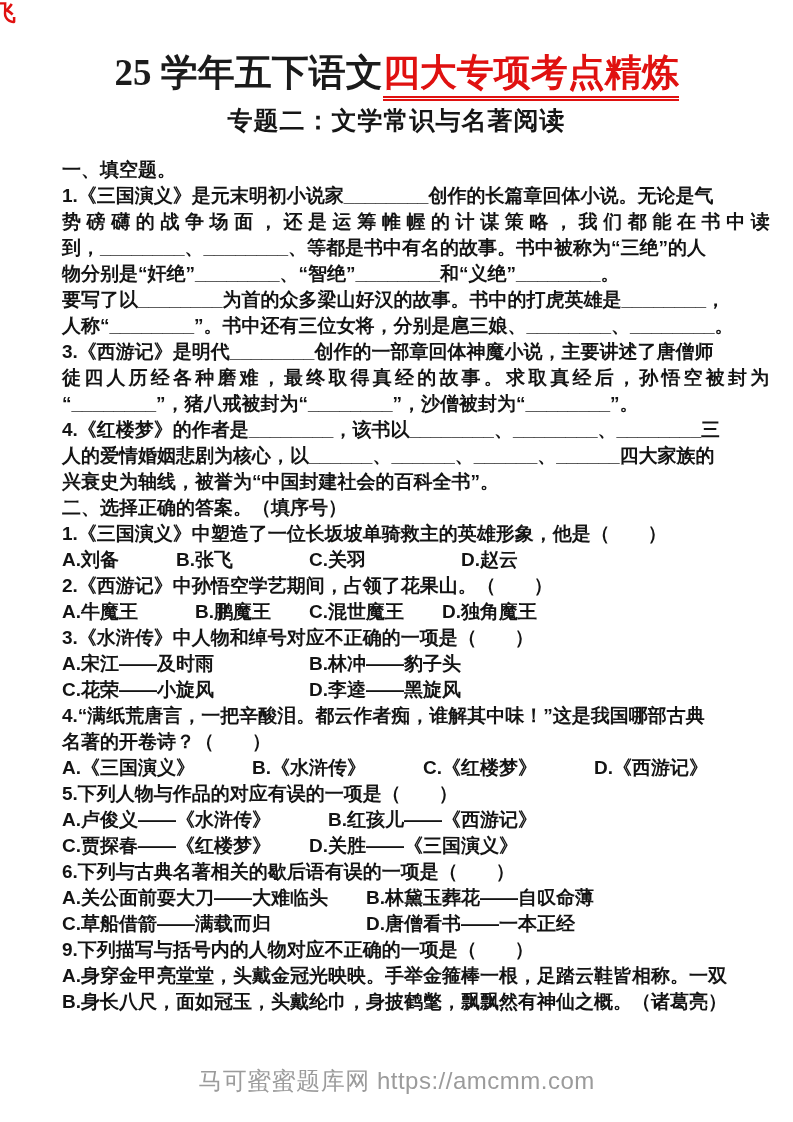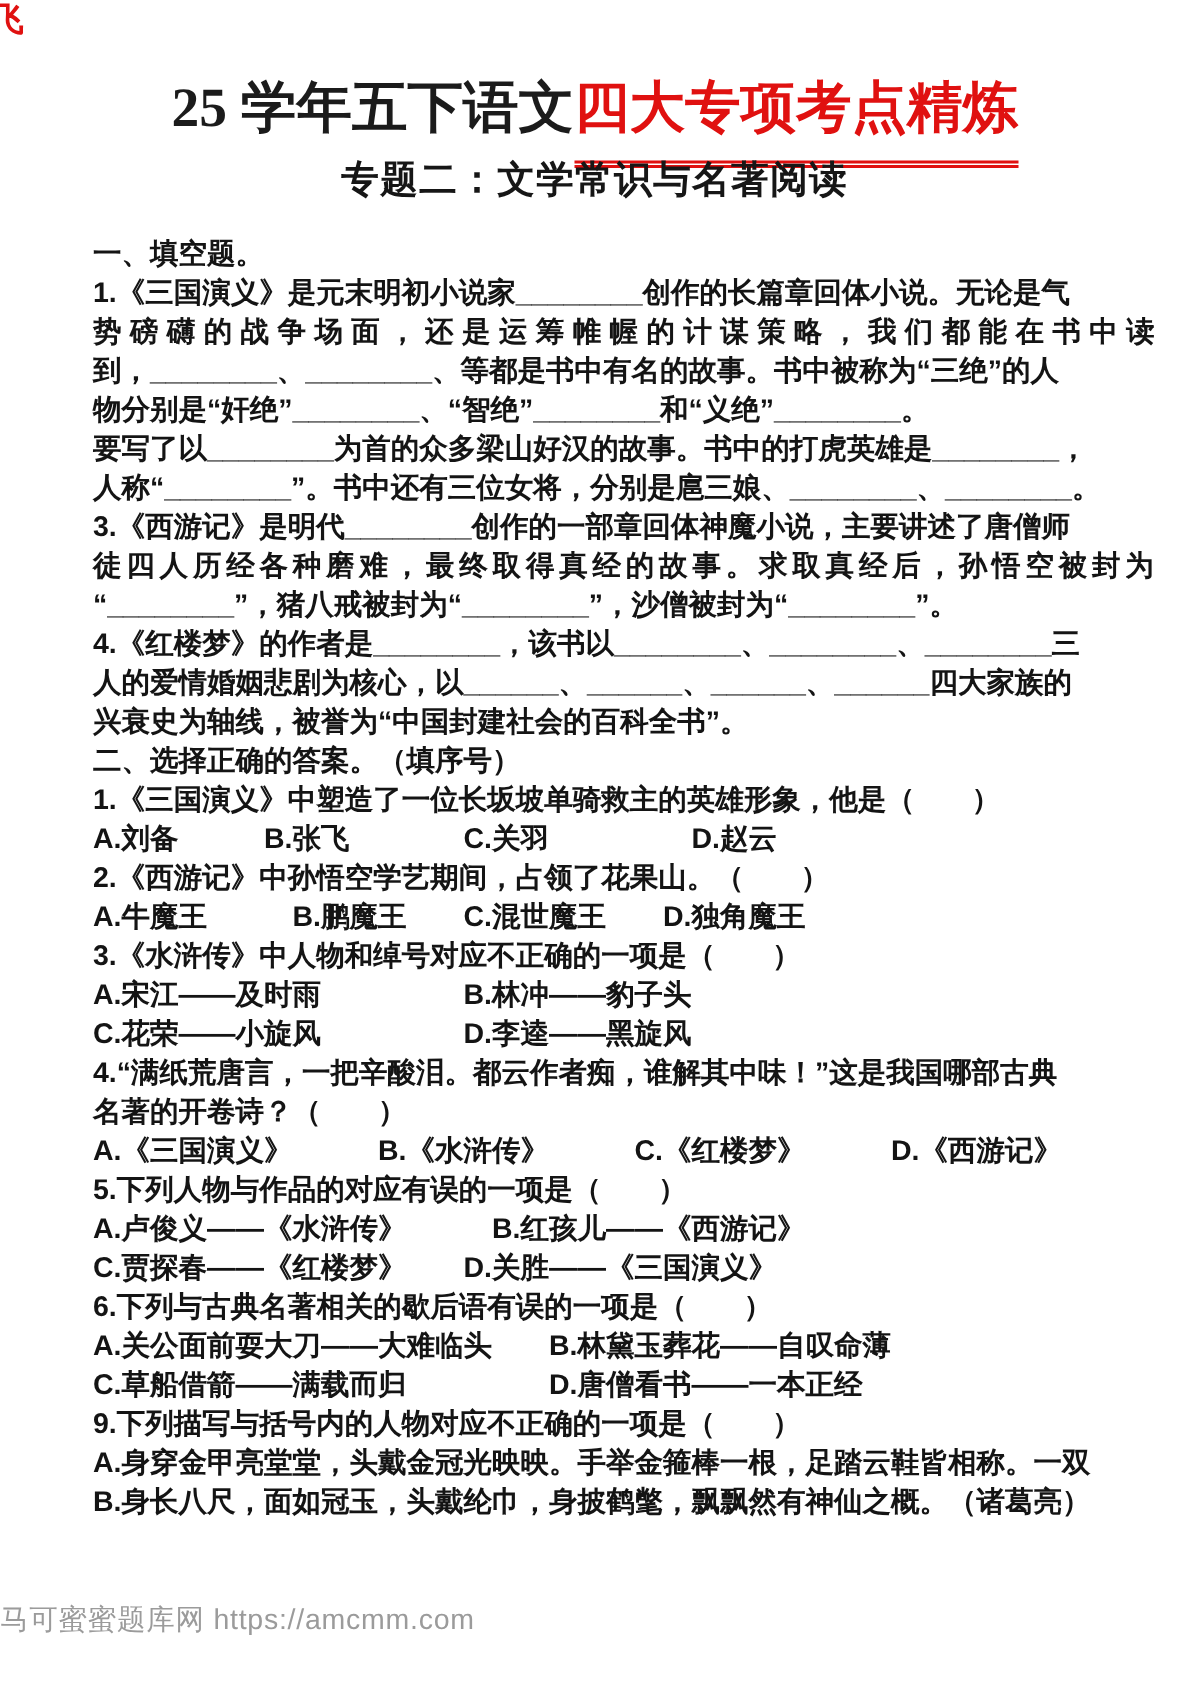--- a/index.html
+++ b/index.html
@@ -19,41 +19,41 @@
   .header { position:absolute; top:0; left:0; width:793px; text-align:center; }
   .title-line {
     margin-top:50px;
     font-family:"Liberation Serif","DejaVu Serif",serif;
     font-size:37px; font-weight:bold; line-height:46px;
     color:#1b1b1b; white-space:nowrap;
   }
   .title-red {
     color:#e01110;
     border-bottom:5px double #e01110;
-    padding-bottom:14px;
+    padding-bottom:3px;
   }
   .subtitle {
     margin-top:10px;
     font-size:25px; font-weight:bold; line-height:28px;
     color:#161616; letter-spacing:1px;
   }
   .doc {
     position:absolute; left:62px; top:157px; width:741px;
   }
   .doc-line {
     font-size:19px; line-height:26px; height:26px;
     white-space:pre; font-weight:600; color:#141414;
   }
   .doc-line.heading { font-weight:700; }
   .doc-line.stretch-wide { letter-spacing:5.6px; }
   .doc-line.stretch-med  { letter-spacing:3.2px; }
   .footer {
     position:absolute; top:1069px; left:0; width:793px;
-    text-align:left;
-    font-size:19px; line-height:24px;
+    text-align:center;
+    font-size:24px; line-height:24px;
     color:#9b9b9b; font-weight:500; letter-spacing:0.5px;
   }
 </style>
 </head>
 <body>
 
 <div class="page">
 
   <span class="corner-mark">飞</span>
 

